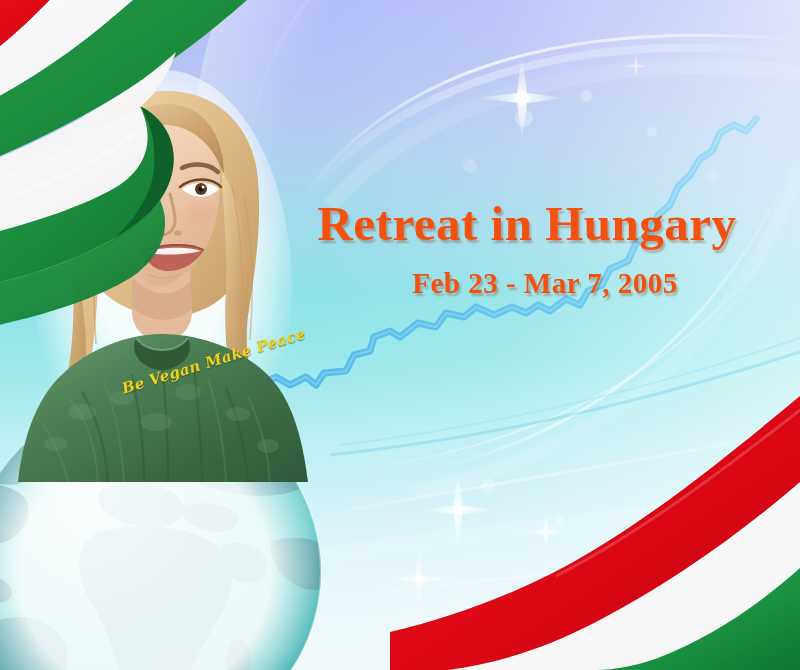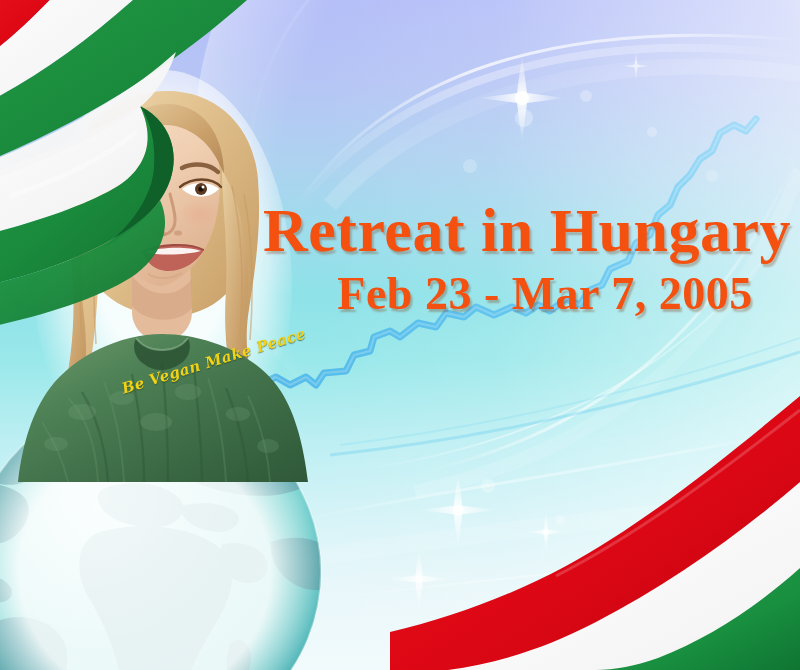--- a/index.html
+++ b/index.html
@@ -187,36 +187,36 @@
   .title-block {
     position: absolute;
     left: 262px;
     top: 198px;
     width: 530px;
     text-align: center;
   }
   .title-main {
     font-family: "Liberation Serif", serif;
     font-weight: bold;
-    font-size: 62px;
+    font-size: 49px;
     line-height: 1.05;
     color: #f4500f;
     text-shadow: 2px 3px 2px rgba(120,60,20,.33);
     letter-spacing: .5px;
     white-space: nowrap;
   }
   .title-sub {
     font-family: "Liberation Serif", serif;
     font-weight: bold;
-    font-size: 46px;
+    font-size: 29px;
     line-height: 1.1;
     color: #f4500f;
     text-shadow: 2px 3px 2px rgba(120,60,20,.33);
     letter-spacing: .5px;
-    margin-top: 6px;
+    margin-top: 19px;
     padding-left: 36px;
     white-space: nowrap;
   }
 </style>
 </head>
 <body>
 
 <div id="poster">
 
   <div class="bg-sky"></div>

